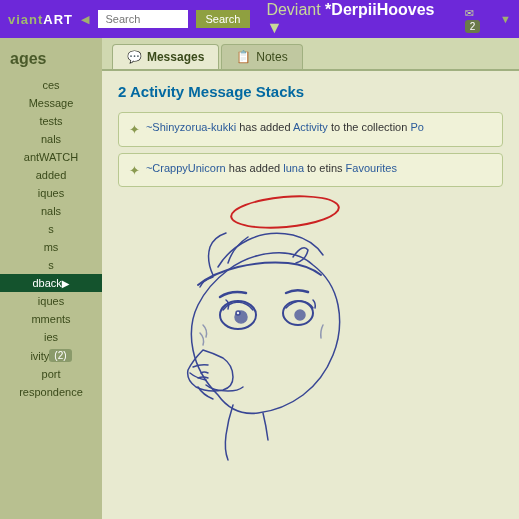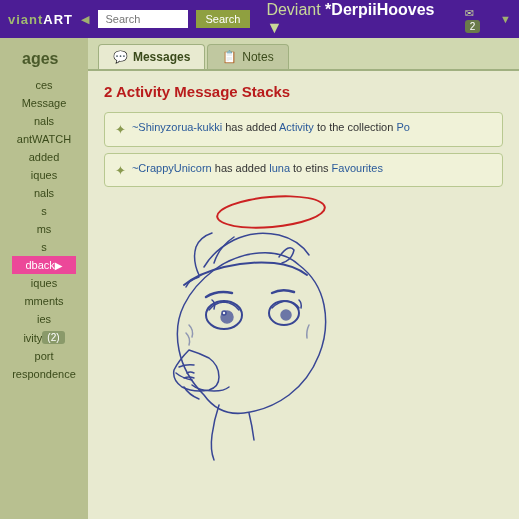--- a/index.html
+++ b/index.html
@@ -7,21 +7,21 @@
       font-family: Arial, sans-serif;
       font-size: 12px;
       background: #c8cfa8;
       width: 519px;
       height: 519px;
       overflow: hidden;
     }
 
     
     .top-nav {
-      background: #4c1d95;
+      background: #6d28d9;
       height: 38px;
       display: flex;
       align-items: center;
       padding: 0 8px;
       gap: 8px;
     }
     .logo {
       color: #d4e0a0;
       font-weight: bold;
       font-size: 13px;
@@ -72,42 +72,42 @@
     }
 
     
     .main-layout {
       display: flex;
       height: calc(519px - 38px);
     }
 
     
     .sidebar {
-      width: 88px;
+      width: 102px;
       background: #b8c090;
-      padding: 8px 12px;
+      padding: 8px 0;
       flex-shrink: 0;
     }
     .sidebar-title {
       color: #4a5a2a;
       font-weight: bold;
       font-size: 16px;
       padding: 4px 10px 8px 10px;
     }
     .sidebar-item {
       padding: 3px 10px;
       color: #3a4a1a;
       font-size: 11px;
       cursor: pointer;
       display: flex;
       align-items: center;
       justify-content: center;
     }
     .sidebar-item.active {
-      background: #ec4899;
+      background: #14532d;
       color: #fff;
     }
     .sidebar-badge {
       background: #8a9a6a;
       color: #fff;
       padding: 1px 5px;
       border-radius: 3px;
       font-size: 10px;
     }
     .sidebar-arrow {
@@ -151,21 +151,21 @@
       font-size: 12px;
     }
 
     
     .content-body {
       padding: 12px 16px;
     }
     .content-title {
       font-size: 15px;
       font-weight: bold;
-      color: #b91c1c;
+      color: #0369a1;
       margin-bottom: 12px;
     }
 
     
     .message-stack {
       background: #f0f2d8;
       border: 1px solid #b8c890;
       border-radius: 4px;
       padding: 6px 10px;
       margin-bottom: 6px;
@@ -242,20 +242,23 @@
 
   <div class="sidebar">
     <div class="sidebar-title">ages</div>
     <div class="sidebar-item">
         <span>ces</span>
       </div>
     <div class="sidebar-item">
         <span>Message</span>
       </div>
     <div class="sidebar-item">
+        <span>tests</span>
+      </div>
+    <div class="sidebar-item">
         <span>nals</span>
       </div>
     <div class="sidebar-item">
         <span>antWATCH</span>
       </div>
     <div class="sidebar-item">
         <span>added</span>
       </div>
     <div class="sidebar-item">
         <span>iques</span>

